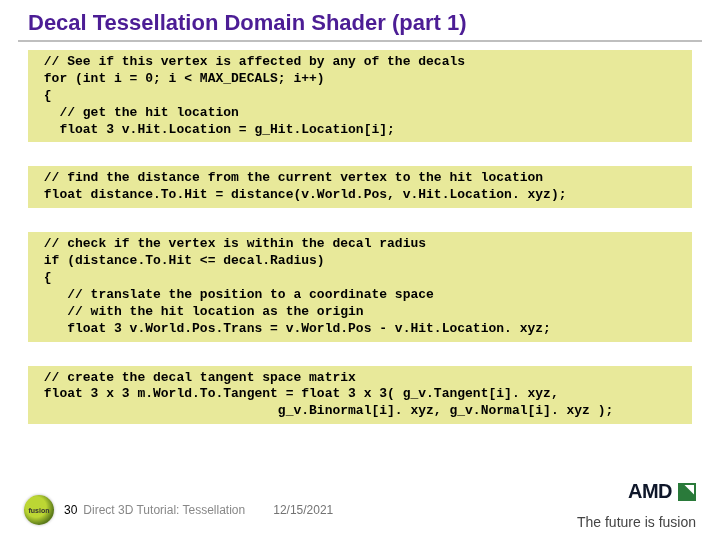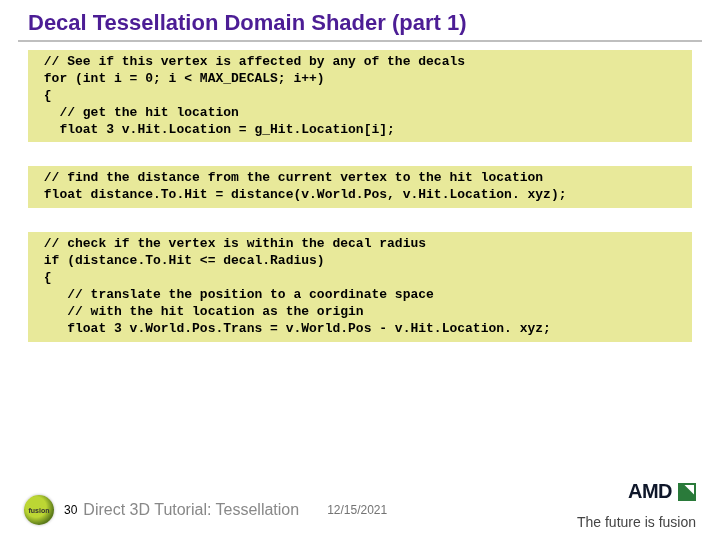--- a/index.html
+++ b/index.html
@@ -51,21 +51,21 @@
     display: flex; align-items: center; justify-content: center;
     font-size: 7px; color: #333; font-weight: bold;
     margin-right: 10px;
   }
   .slide-num {
     font-size: 12px; color: #000;
     margin-right: 6px;
     text-align: center;
   }
   .slide-name {
-    font-size: 16px; color: #888;
+    font-size: 12px; color: #888;
     margin-right: 28px;
   }
   .slide-date {
     font-size: 12px; color: #737373;
   }
   .amd {
     position: absolute; right: 24px; bottom: 10px;
     text-align: right;
   }
   .amd-row { display:flex; align-items:center; justify-content:flex-end; gap:6px; }
@@ -95,20 +95,23 @@
    // get the hit location
    float 3 v.Hit.Location = g_Hit.Location[i];</div>
   <div class="code-block"> // find the distance from the current vertex to the hit location
  float distance.To.Hit = distance(v.World.Pos, v.Hit.Location. xyz);</div>
   <div class="code-block"> // check if the vertex is within the decal radius
  if (distance.To.Hit &lt;= decal.Radius)
  {
     // translate the position to a coordinate space
     // with the hit location as the origin
     float 3 v.World.Pos.Trans = v.World.Pos - v.Hit.Location. xyz;</div>
+  <div class="code-block"> // create the decal tangent space matrix
+ float 3 x 3 m.World.To.Tangent = float 3 x 3( g_v.Tangent[i]. xyz,
+                               g_v.Binormal[i]. xyz, g_v.Normal[i]. xyz );</div>
 </div>
 
 <div class="footer">
   <div class="fusion-badge">fusion</div>
   <span class="slide-num">30</span>
   <span class="slide-name">Direct 3D Tutorial: Tessellation</span>
   <span class="slide-date">12/15/2021</span>
 </div>
 
 <div class="amd">

